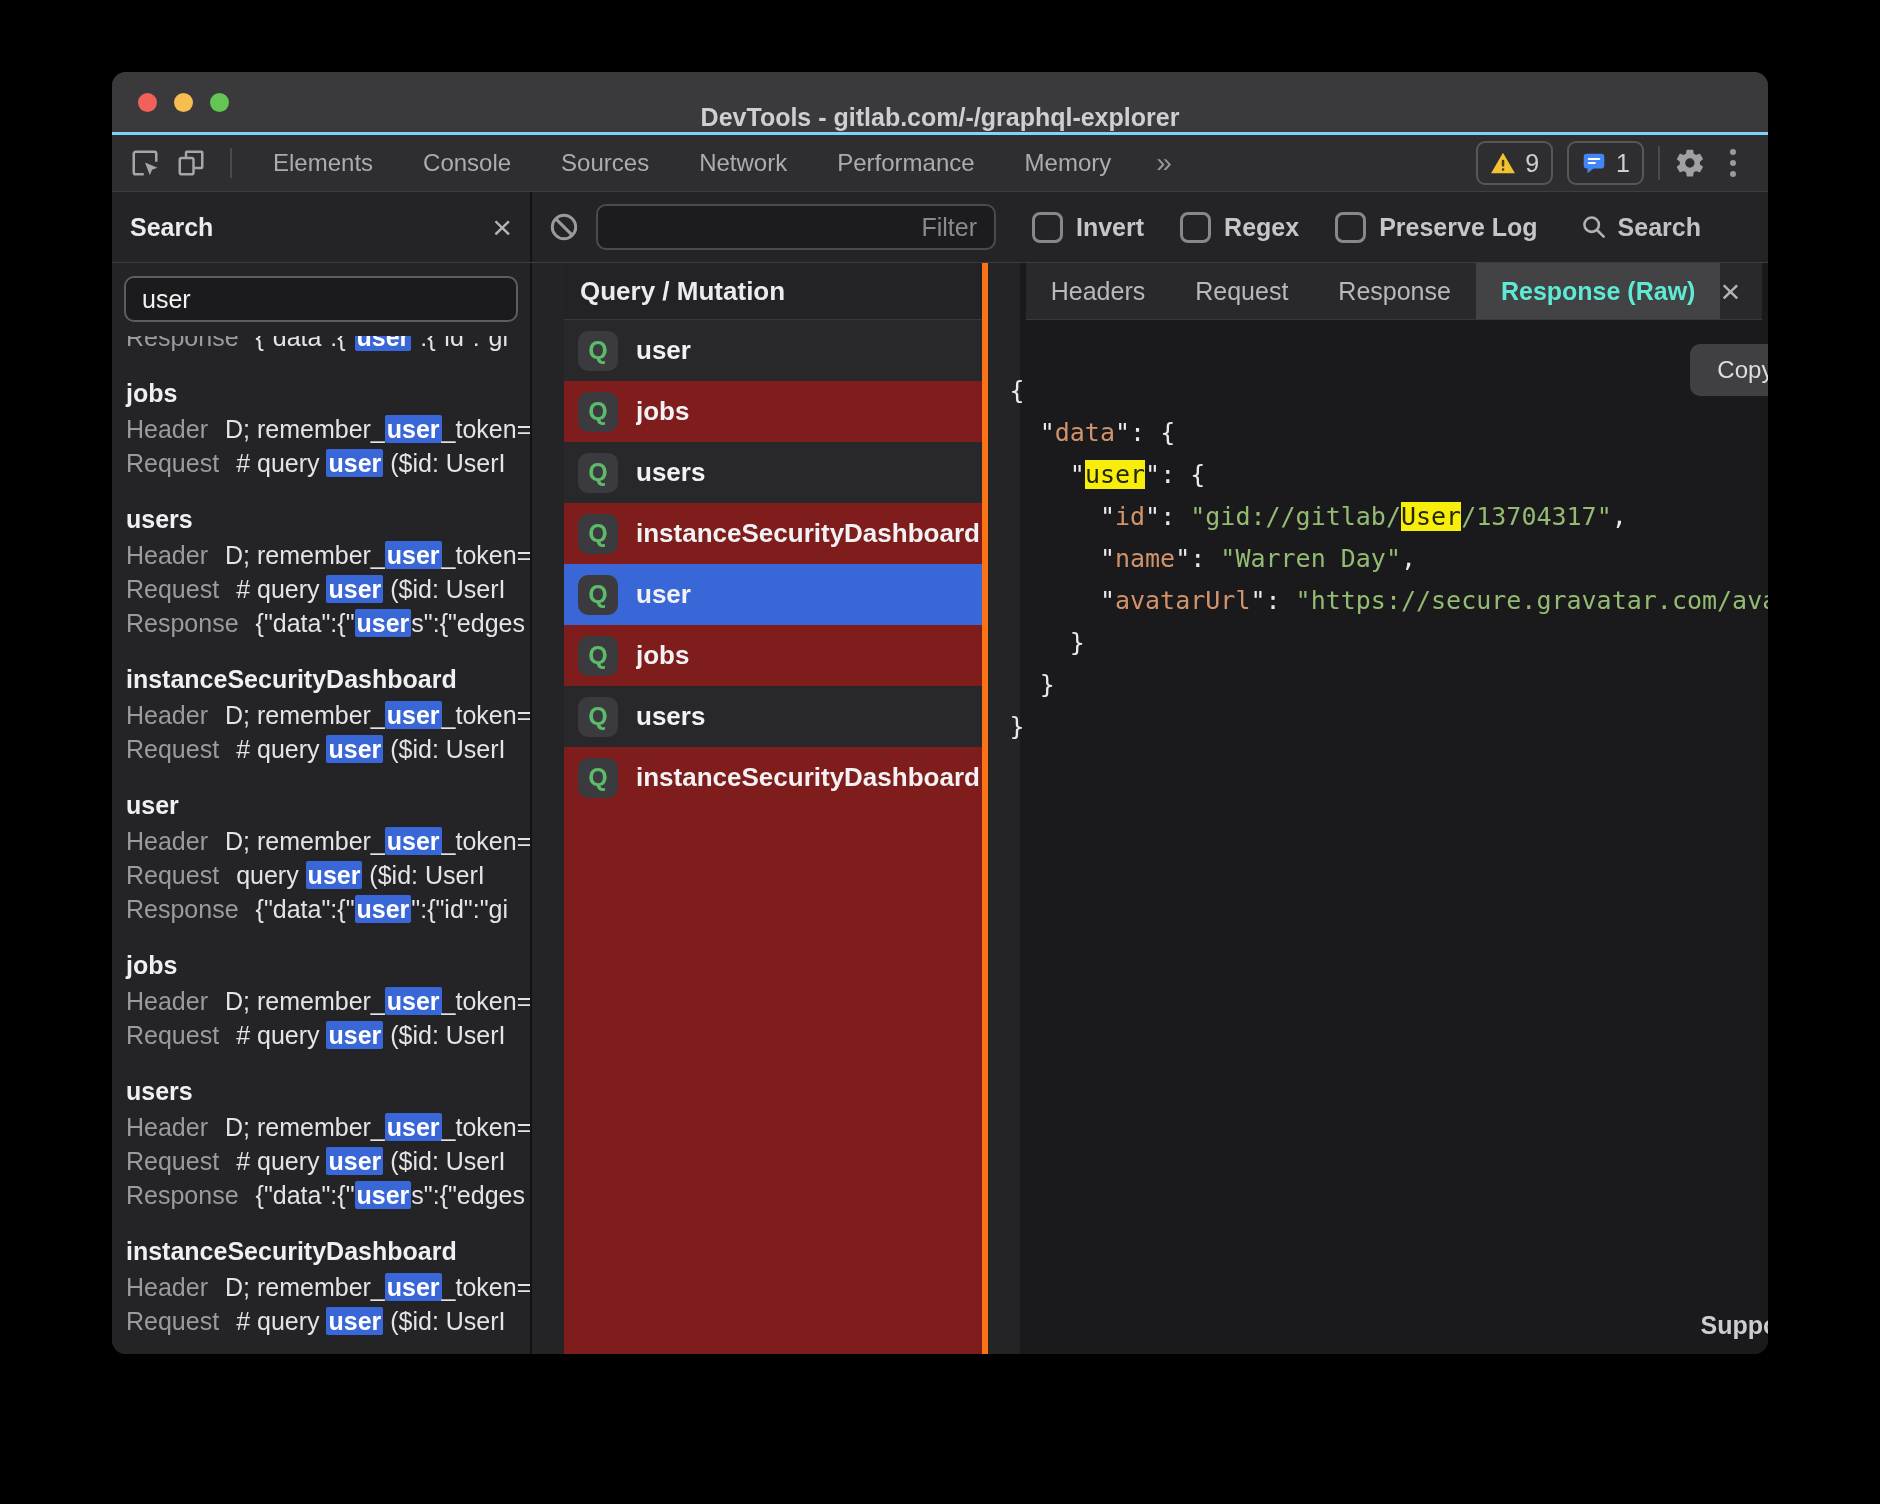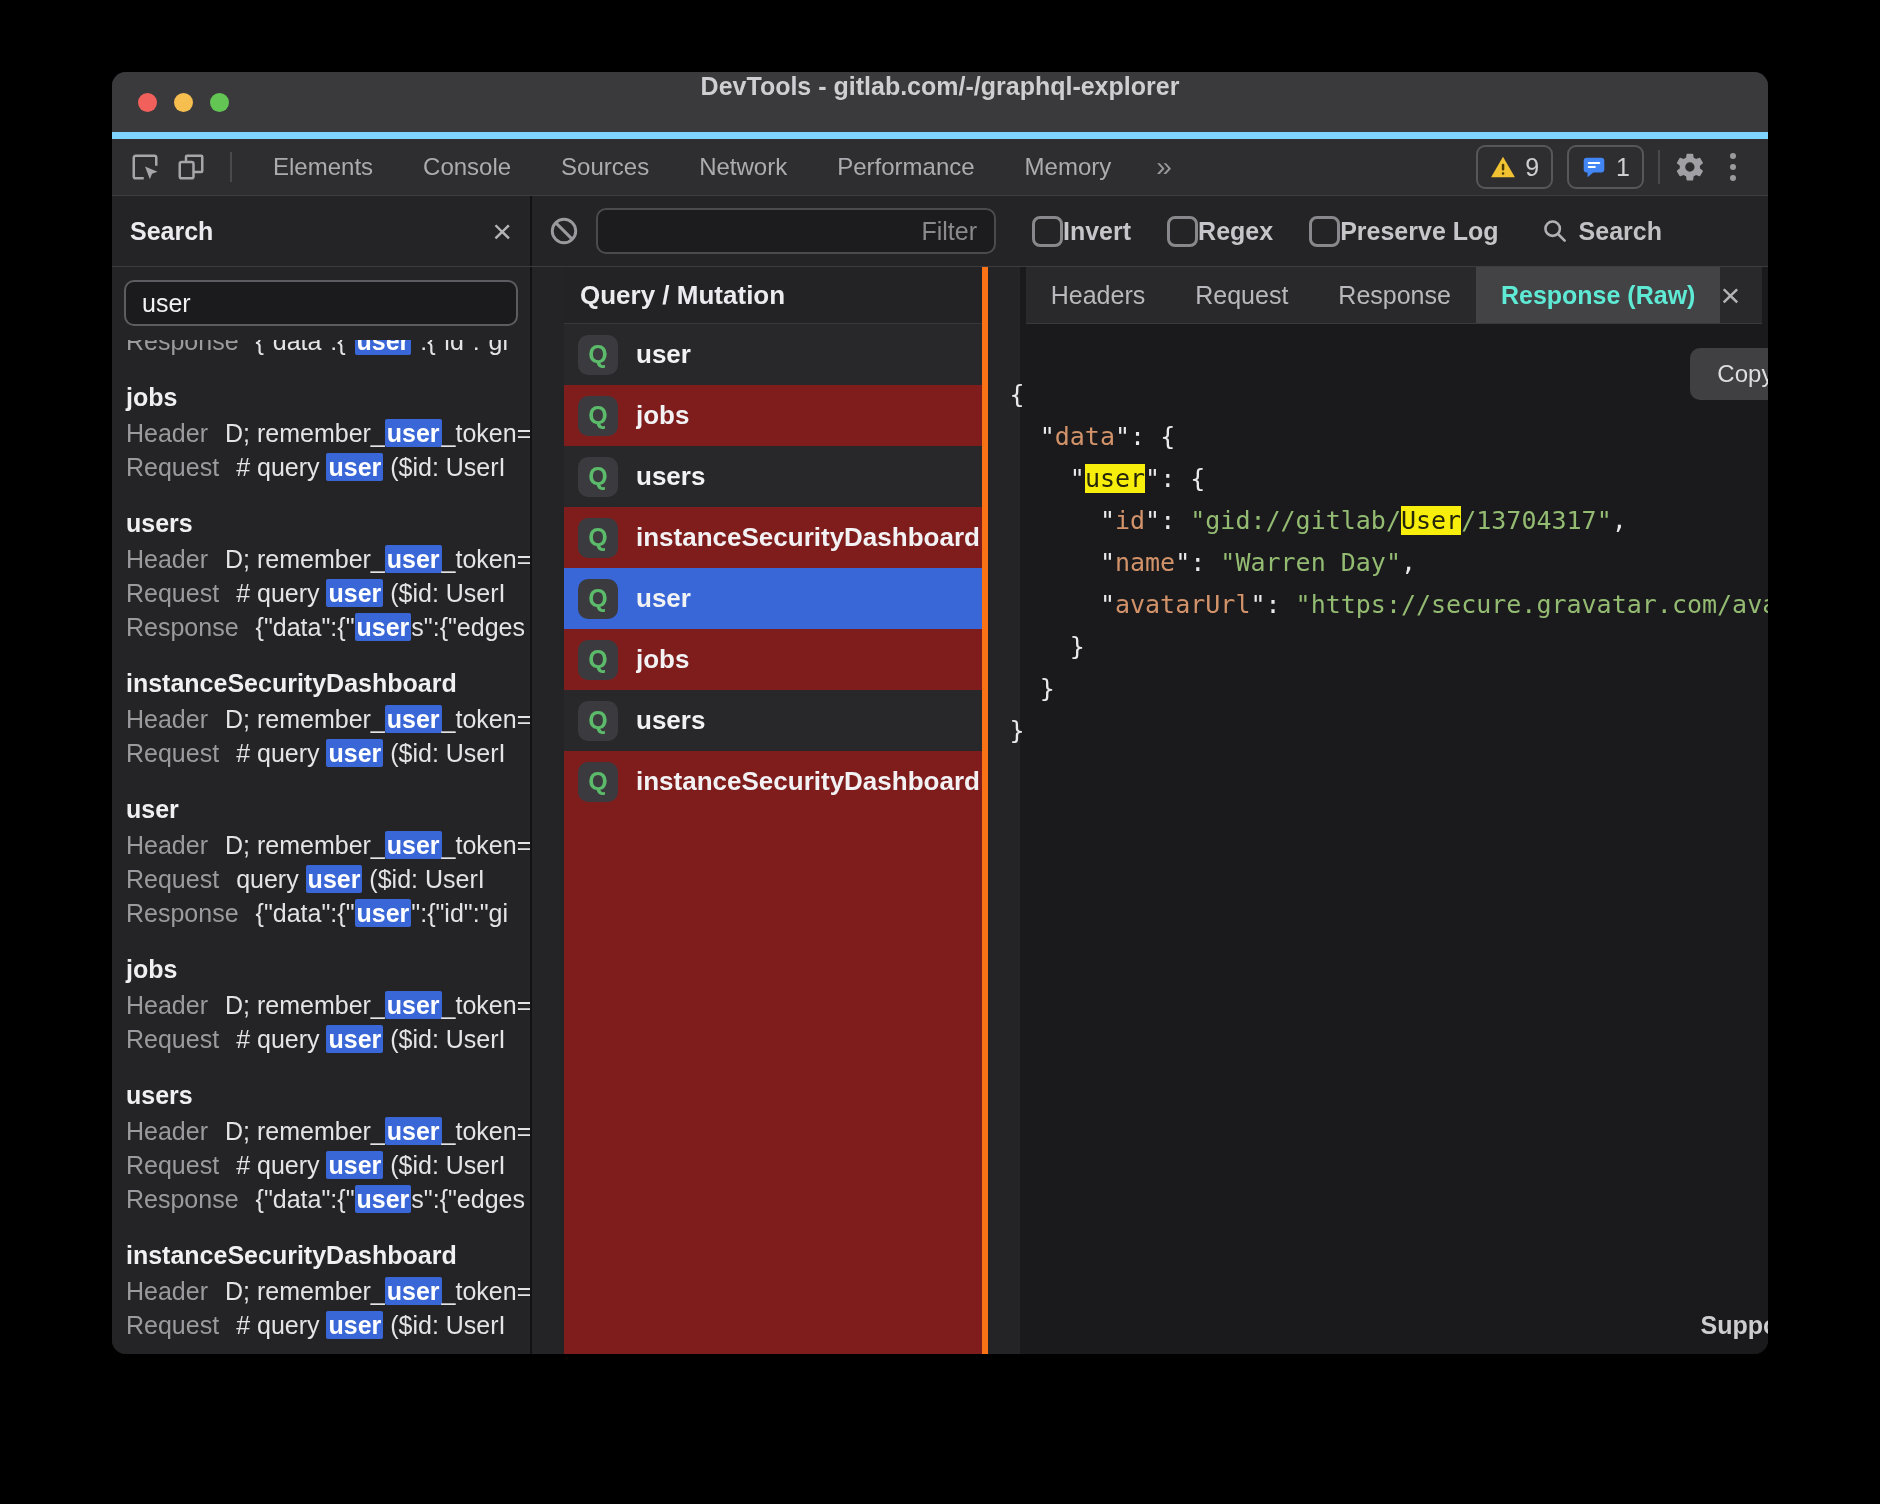--- a/index.html
+++ b/index.html
@@ -1,21 +1,21 @@
 <!DOCTYPE html>
 <html><head>
 <meta charset="utf-8">
 <style>
   html,body{margin:0;padding:0;background:#000;width:1880px;height:1504px;overflow:hidden;
     font-family:"Liberation Sans",sans-serif;-webkit-font-smoothing:antialiased;}
   .window{position:absolute;left:112px;top:72px;width:1656px;height:1282px;border-radius:14px;
     overflow:hidden;background:#242427;display:flex;flex-direction:column;box-shadow:0 0 0 1px #000;}
   
-  .titlebar{height:60px;flex:none;background:#3a3a3c;display:flex;align-items:flex-start;justify-content:center;
-    position:relative;border-bottom:7px solid #7dd3fc;}
+  .titlebar{height:60px;flex:none;background:#3a3a3c;display:flex;align-items:flex-end;justify-content:center;
+    position:relative;border-bottom:3px solid #7dd3fc;}
   .lights{position:absolute;left:26px;top:0;height:100%;display:flex;align-items:center;gap:17px;}
   .light{width:19px;height:19px;border-radius:50%;}
   .light.red{background:#f2605c;} .light.yellow{background:#f6bd4f;} .light.green{background:#62c554;}
   .title{font-size:25px;font-weight:600;color:#cfcfd3;}
   
   .tabbar{height:56px;flex:none;background:#2e2e30;display:flex;align-items:stretch;border-bottom:1px solid #3e3e40;}
   .tb-icons{display:flex;align-items:center;padding:0 8px 0 18px;gap:16px;}
   .tb-sep{width:2px;height:30px;background:#4a4a4c;margin:0 8px;align-self:center;}
   .tabs-wrap{display:flex;align-items:stretch;}
   .tab{display:flex;align-items:center;padding:0 25px;font-size:24px;color:#ababb0;white-space:nowrap;}
@@ -29,21 +29,21 @@
   .kebab i{width:6px;height:6px;border-radius:50%;background:#9a9a9e;}
   
   .band{height:70px;flex:none;display:flex;border-bottom:1px solid #3c3c3e;}
   .band-left{width:420px;flex:none;display:flex;align-items:center;padding:0 18px;border-right:2px solid #121214;box-sizing:border-box;}
   .search-title{font-size:25px;font-weight:600;color:#ececf0;}
   .close-x{margin-left:auto;font-size:34px;line-height:1;color:#b4b4b8;font-weight:400;}
   .band-right{flex:1;display:flex;align-items:center;padding-left:16px;}
   .filter-input{width:400px;height:46px;box-sizing:border-box;border-radius:10px;border:2px solid #4b4b4e;
     background:#1c1c1e;color:#e8e8e8;font-size:25px;padding:0 17px;outline:none;margin-left:16px;text-align:right;}
   .filter-input::placeholder{color:#8a8a8e;}
-  .cb{display:flex;align-items:center;margin-left:36px;}
+  .cb{display:flex;align-items:center;gap:13px;margin-left:36px;}
   .cb .box{width:25px;height:25px;border:3px solid #88888c;border-radius:8px;}
   .cb-label{font-size:25px;font-weight:600;color:#c6c6ca;white-space:nowrap;}
   .search-ctl{display:flex;align-items:center;gap:10px;margin-left:42px;}
   .search-ctl .cb-label{color:#c2c2c6;}
   
   .main{flex:1;display:flex;min-height:0;gap:32px;}
   .left-panel{width:420px;flex:none;box-sizing:border-box;border-right:2px solid #121214;display:flex;flex-direction:column;background:#242427;}
   .search-input-wrap{padding:13px 12px 14px;flex:none;background:#242427;}
   .search-input{width:100%;box-sizing:border-box;height:46px;border-radius:10px;border:2px solid #5d5d61;
     background:#1b1b1d;color:#f2f2f2;font-size:25px;padding:0 16px;outline:none;}

